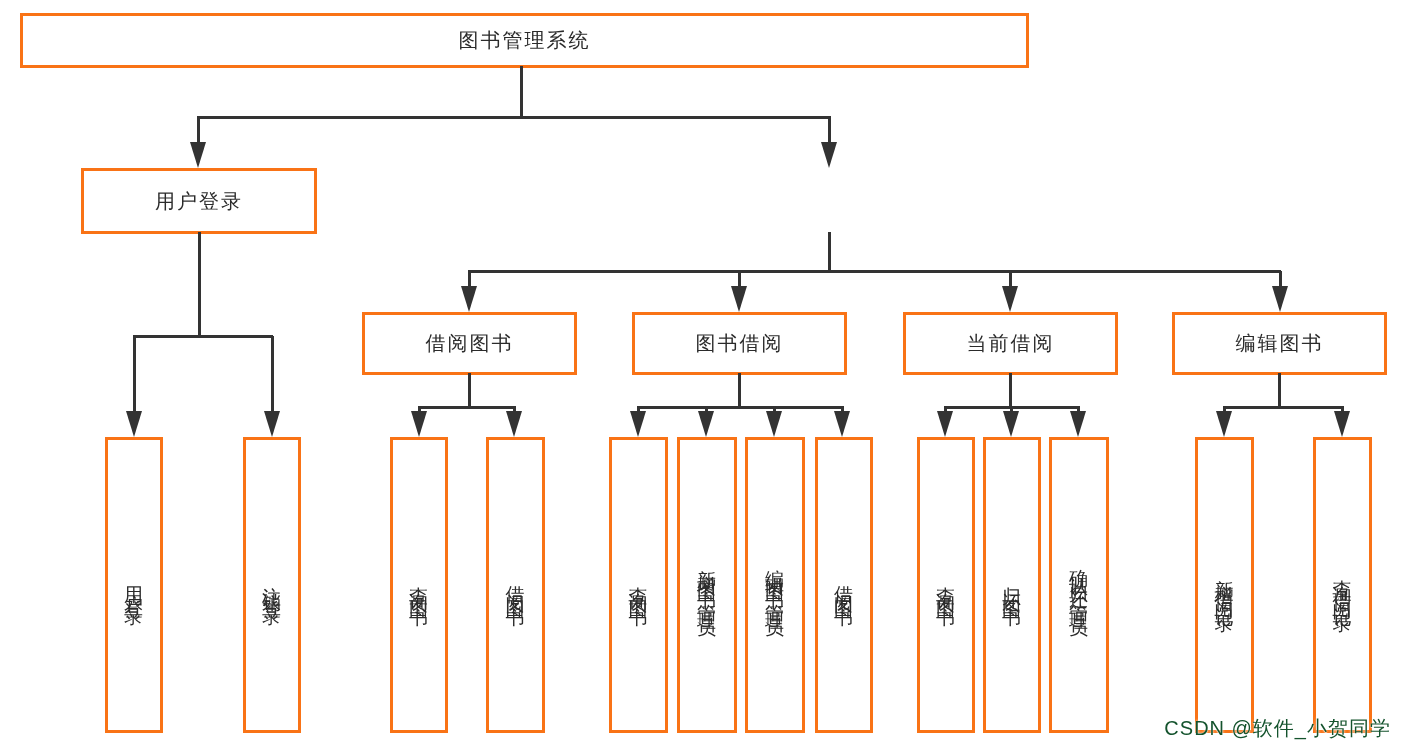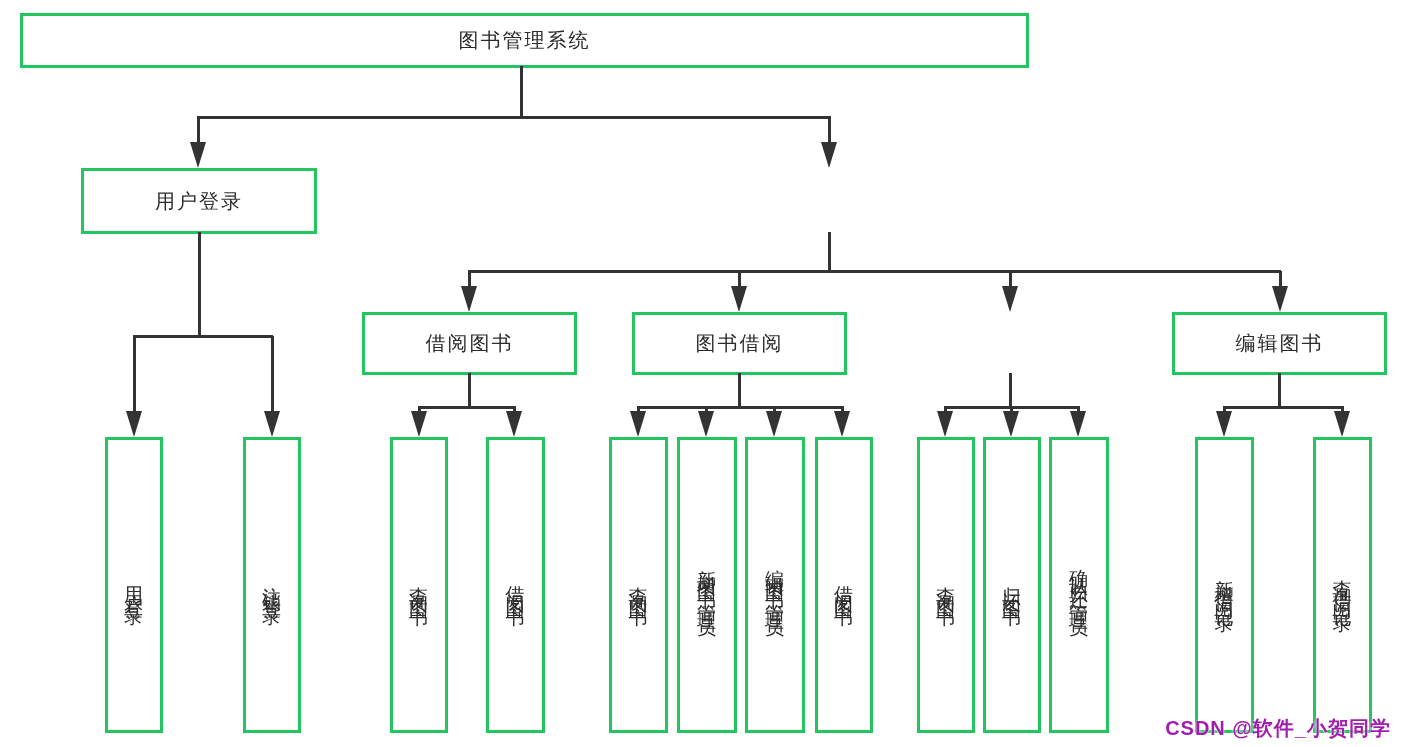--- a/index.html
+++ b/index.html
@@ -1,32 +1,32 @@
 <!DOCTYPE html>
 <html><head>
 <meta charset="utf-8">
 <style>
   html,body{margin:0;padding:0;background:#ffffff;}
   body{width:1405px;height:747px;position:relative;overflow:hidden;
        font-family:"Liberation Sans","DejaVu Sans",sans-serif;}
   .stage{position:absolute;left:0;top:0;width:1405px;height:747px;}
-  .box{position:absolute;background:#ffffff;border:3px solid #22c55e;box-sizing:border-box;
+  .box{position:absolute;background:#ffffff;border:3px solid #f97316;box-sizing:border-box;
        display:flex;align-items:center;justify-content:center;color:#2b2b2b;}
   .hlabel{font-size:20px;letter-spacing:2px;white-space:nowrap;}
   .vtext{writing-mode:vertical-rl;text-orientation:mixed;font-size:19px;line-height:1;
          letter-spacing:7px;color:#2b2b2b;}
   .vl,.hl,.stub{position:absolute;background:#333333;}
   .vl,.stub{width:3px;}
   .hl{height:3px;}
   .arrowhead{position:absolute;width:0;height:0;
              border-left:8px solid transparent;border-right:8px solid transparent;
              border-top:26px solid #333333;}
-  .watermark{position:absolute;right:14px;bottom:5px;font-size:20px;color:#a21caf;
+  .watermark{position:absolute;right:14px;bottom:5px;font-size:20px;color:#14532d;
              letter-spacing:1px;white-space:nowrap;
-             text-shadow:0 0 3px rgba(255,255,255,0.95), 0 1px 1px rgba(255,255,255,0.9);font-weight:bold;}
+             text-shadow:0 0 3px rgba(255,255,255,0.95), 0 1px 1px rgba(255,255,255,0.9);}
 </style>
 </head>
 <body>
 
 <div class="stage">
 
   <div class="box" style="left:20px;top:13px;width:1009px;height:55px;">
     <span class="hlabel">图书管理系统</span>
   </div>
 
@@ -36,20 +36,23 @@
 
 
   <div class="box" style="left:362px;top:312px;width:215px;height:63px;">
     <span class="hlabel">借阅图书</span>
   </div>
 
   <div class="box" style="left:632px;top:312px;width:215px;height:63px;text-align:right;">
     <span class="hlabel">图书借阅</span>
   </div>
 
+  <div class="box" style="left:903px;top:312px;width:215px;height:63px;">
+    <span class="hlabel">当前借阅</span>
+  </div>
 
   <div class="box" style="left:1172px;top:312px;width:215px;height:63px;">
     <span class="hlabel">编辑图书</span>
   </div>
 
   <div class="box" style="left:105px;top:437px;width:58px;height:296px;">
     <span class="vtext">用户登录</span>
   </div>
   <div class="box" style="left:243px;top:437px;width:58px;height:296px;">
     <span class="vtext">注销登录</span>

